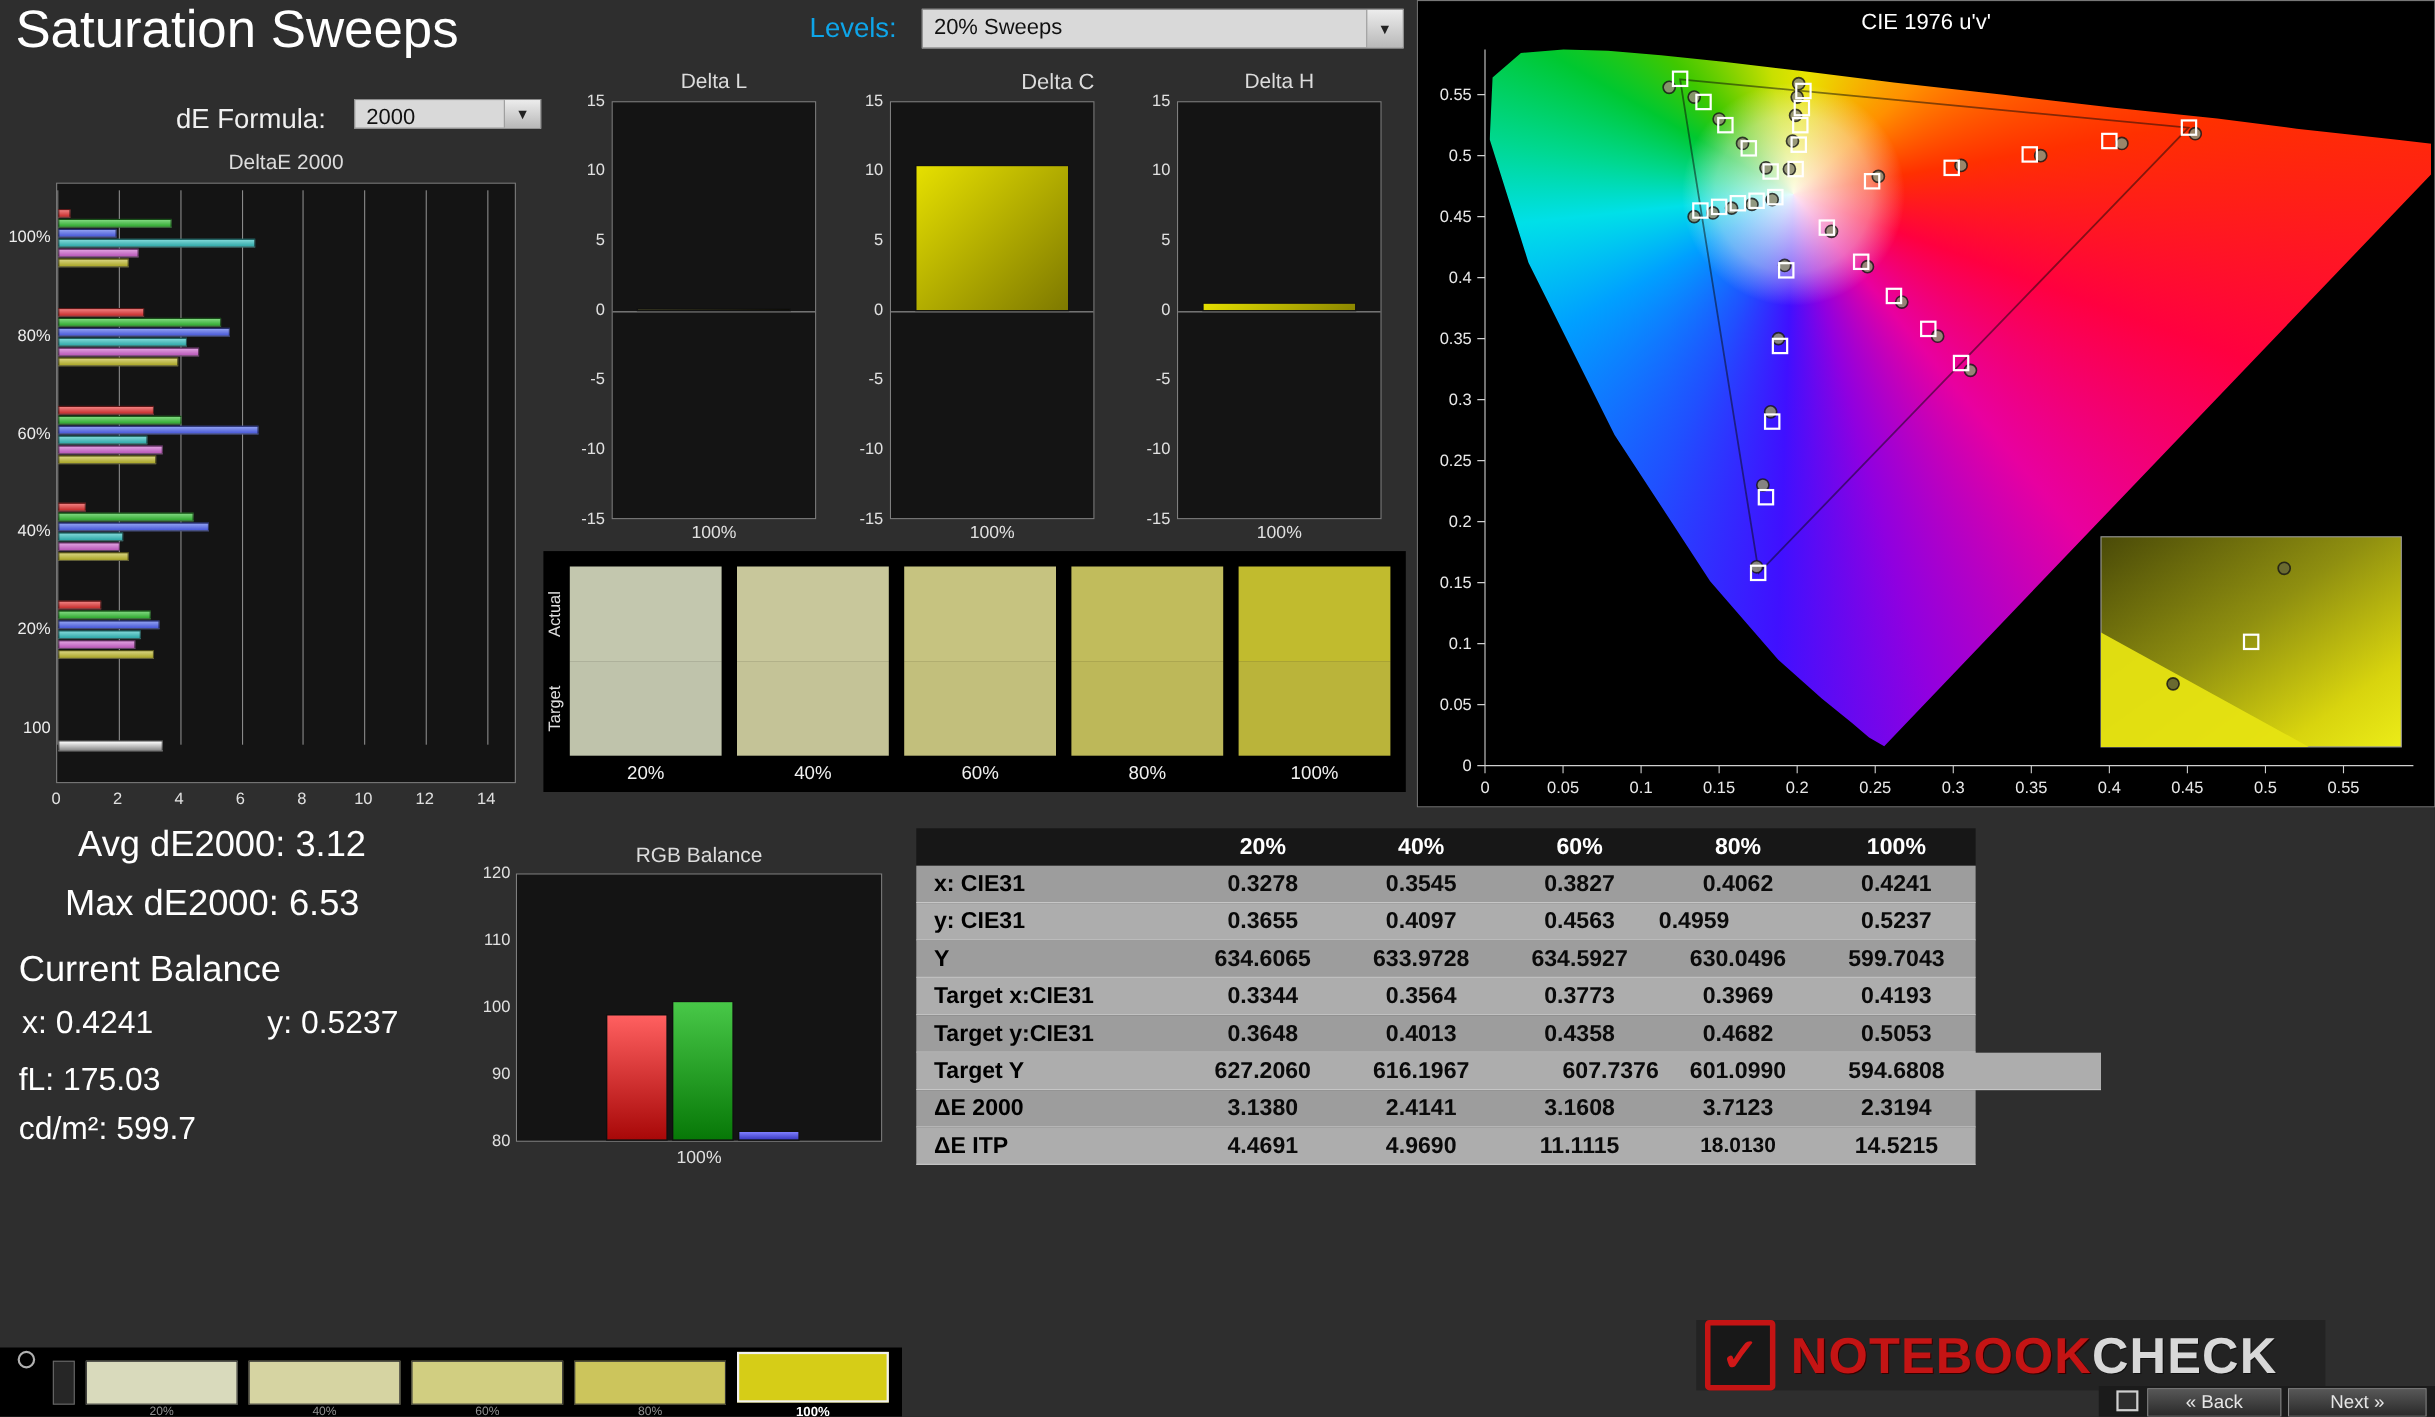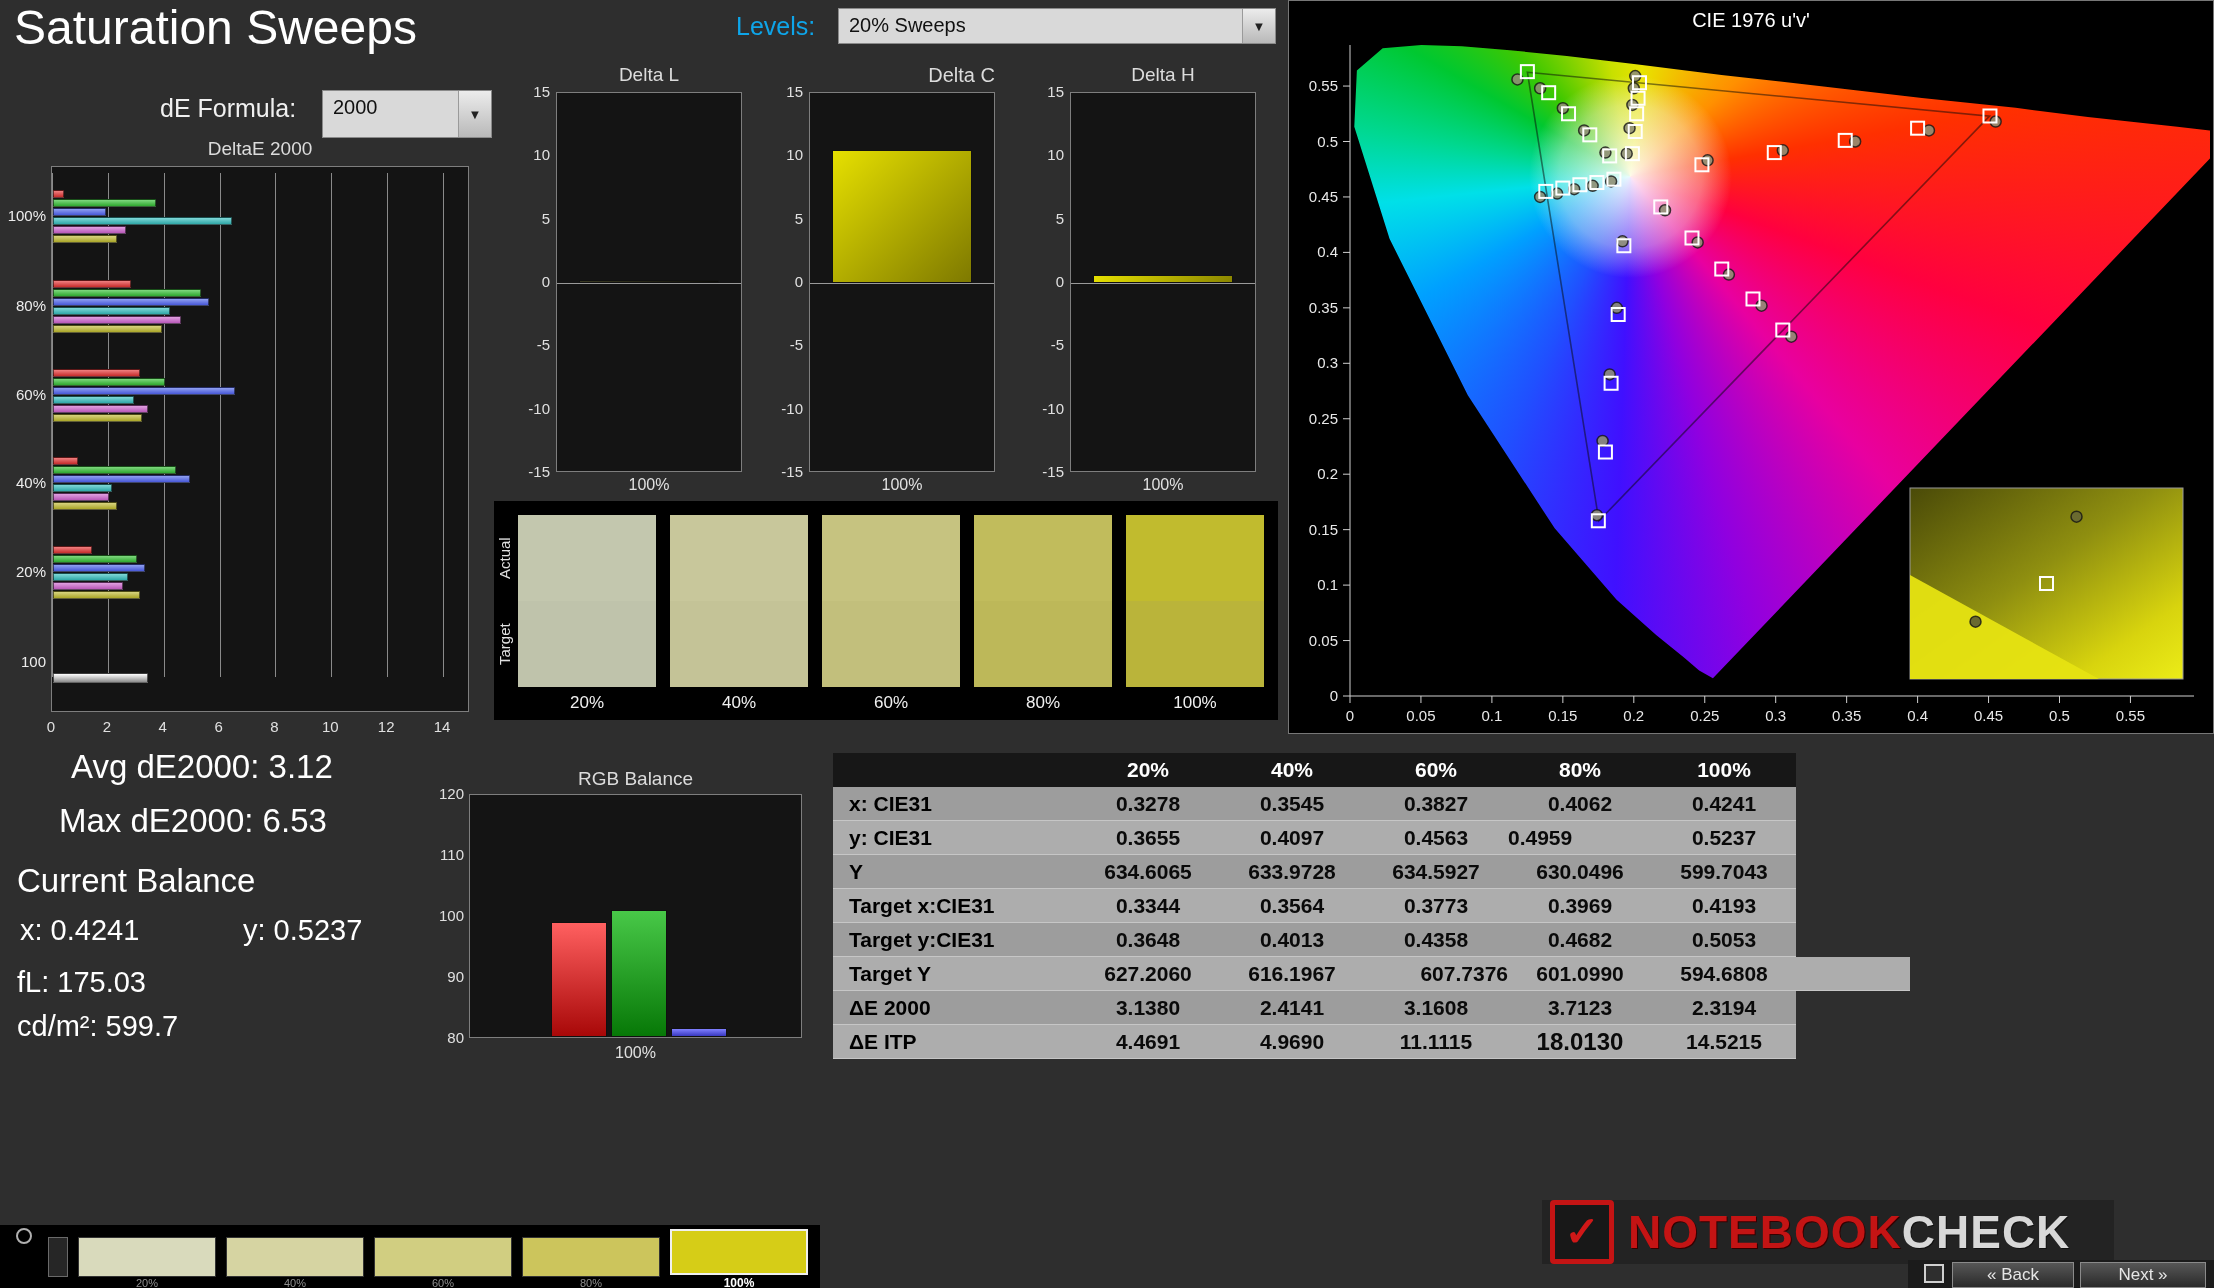--- a/index.html
+++ b/index.html
@@ -15,21 +15,21 @@
           box-sizing:border-box;font-family:"Liberation Sans",sans-serif;padding:0;}
 </style>
 </head>
 <body>
 
 <div id="screen">
 
   <div class="abs" style="left:14px;top:0px;font-size:48px;color:#ffffff;">Saturation Sweeps</div>
 
   <div class="abs" style="left:160px;top:94px;font-size:25px;color:#f0f0f0;">dE Formula:</div>
-  <div class="abs combo" style="left:322px;top:90px;width:170px;height:48px;">
+  <div class="abs combo" style="left:322px;top:90px;width:170px;height:27px;">
     <div class="txt">2000</div>
     <div class="btn">▼</div>
   </div>
 
   <div class="abs" style="left:736px;top:12px;font-size:25px;color:#0ea5e9;">Levels:</div>
   <div class="abs combo" style="left:838px;top:8px;width:438px;height:36px;">
     <div class="txt">20% Sweeps</div>
     <div class="btn">▼</div>
   </div>
 
@@ -375,21 +375,21 @@
         <div style="width: 144px; line-height: 33px; text-align: center; font-size: 21px; font-weight: bold; color: rgb(10, 10, 10);">2.4141</div>
         <div style="width: 144px; line-height: 33px; text-align: center; font-size: 21px; font-weight: bold; color: rgb(10, 10, 10);">3.1608</div>
         <div style="width: 144px; line-height: 33px; text-align: center; font-size: 21px; font-weight: bold; color: rgb(10, 10, 10);">3.7123</div>
         <div style="width: 144px; line-height: 33px; text-align: center; font-size: 21px; font-weight: bold; color: rgb(10, 10, 10);">2.3194</div>
       </div>
       <div style="position: absolute; left: 0px; top: 272px; width: 963px; height: 34px; background: rgb(173, 173, 173); display: flex; border-bottom: 1px solid rgb(198, 198, 198); box-sizing: border-box;">
         <div style="width: 243px; line-height: 33px; padding-left: 16px; box-sizing: border-box; font-size: 21px; font-weight: bold; color: rgb(0, 0, 0);">ΔE ITP</div>
         <div style="width: 144px; line-height: 33px; text-align: center; font-size: 21px; font-weight: bold; color: rgb(10, 10, 10);">4.4691</div>
         <div style="width: 144px; line-height: 33px; text-align: center; font-size: 21px; font-weight: bold; color: rgb(10, 10, 10);">4.9690</div>
         <div style="width: 144px; line-height: 33px; text-align: center; font-size: 21px; font-weight: bold; color: rgb(10, 10, 10);">11.1115</div>
-        <div style="width: 144px; line-height: 33px; text-align: center; font-size: 24px; font-weight: bold; color: rgb(10, 10, 10);">18.0130</div>
+        <div style="width: 144px; line-height: 33px; text-align: center; font-size: 19px; font-weight: bold; color: rgb(10, 10, 10);">18.0130</div>
         <div style="width: 144px; line-height: 33px; text-align: center; font-size: 21px; font-weight: bold; color: rgb(10, 10, 10);">14.5215</div>
       </div>
     </div>
 
   <div class="abs" id="film-strip" style="left:0px;top:1225px;width:820px;height:63px;background:#000;">
       <div style="position: absolute; left: 16px; top: 3px; width: 16px; height: 16px; border: 2px solid rgb(176, 176, 176); border-radius: 50%; box-sizing: border-box;"></div>
       <div style="position: absolute; left: 48px; top: 12px; width: 20px; height: 40px; background: rgb(38, 38, 38); border: 1px solid rgb(106, 106, 106); box-sizing: border-box;"></div>
       <div style="position: absolute; left: 78px; top: 12px; width: 138px; height: 40px; background: rgb(217, 218, 188); border: 1px solid rgb(51, 51, 51); box-sizing: border-box;"></div>
       <div style="position: absolute; left: 78px; top: 52px; width: 138px; text-align: center; font-size: 11px; color: rgb(143, 143, 143); font-weight: normal;">20%</div>
       <div style="position: absolute; left: 226px; top: 12px; width: 138px; height: 40px; background: rgb(214, 212, 162); border: 1px solid rgb(51, 51, 51); box-sizing: border-box;"></div>

